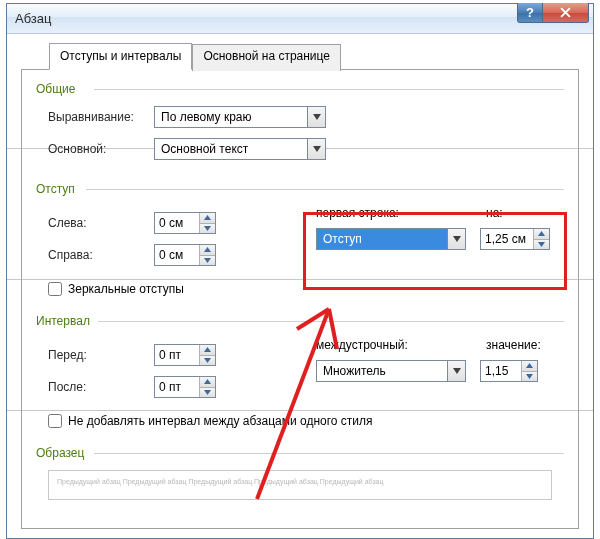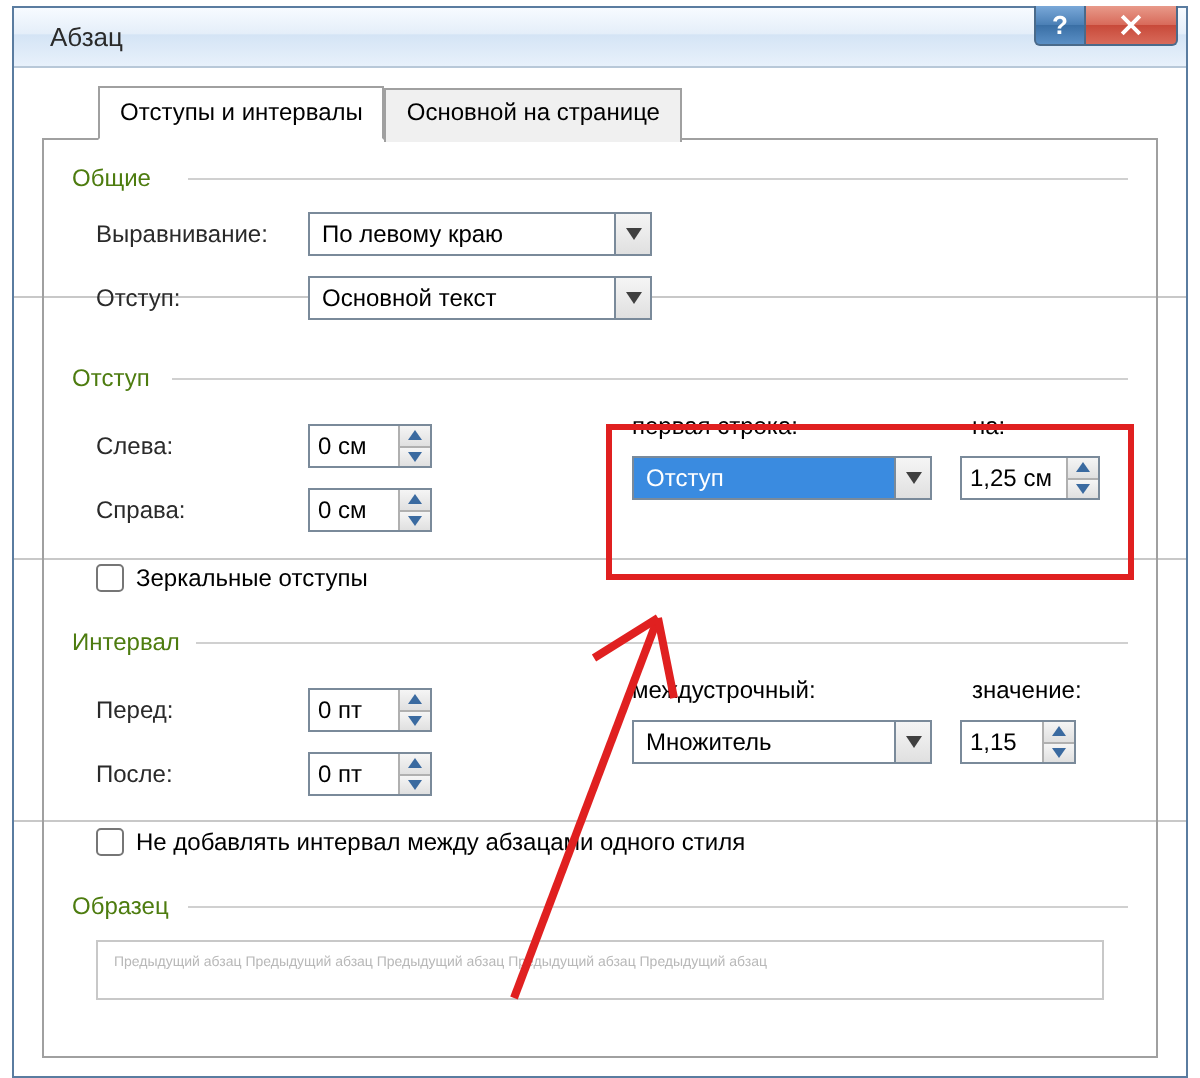--- a/index.html
+++ b/index.html
@@ -23,21 +23,21 @@
     border: 1px solid #5a7ca0;
     background: #fff;
     box-shadow: 0 0 0 1px #e8eef5 inset;
   }
   .titlebar {
     height: 30px;
     background: linear-gradient(to bottom, #f7fbff 0%, #e4eef9 45%, #d4e4f5 46%, #e8f1fb 100%);
     border-bottom: 1px solid #b8c8d8;
     display: flex;
     align-items: center;
-    padding-left: 18px;
+    padding-left: 8px;
     position: relative;
   }
   .titlebar-title {
     color: #2a2a2a;
     font-size: 13px;
   }
   .winbtns {
     position: absolute;
     right: 4px;
     top: -1px;
@@ -285,21 +285,21 @@
           <div class="combo" style="width:172px">
             <span class="combo-text" style="flex:1">По левому краю</span>
             <span class="combo-btn">
                 <svg viewBox="0 0 8 6">
                   <path d="M0 0 L8 0 L4 6 Z" fill="#404040"></path>
                 </svg>
               </span>
           </div>
         </div>
         <div class="row">
-          <span class="lbl">Отступ:</span>
+          <span class="lbl">Основной:</span>
           <div class="combo" style="width:172px">
             <span class="combo-text" style="flex:1">Основной текст</span>
             <span class="combo-btn">
                 <svg viewBox="0 0 8 6">
                   <path d="M0 0 L8 0 L4 6 Z" fill="#404040"></path>
                 </svg>
               </span>
           </div>
         </div>
       </div>

